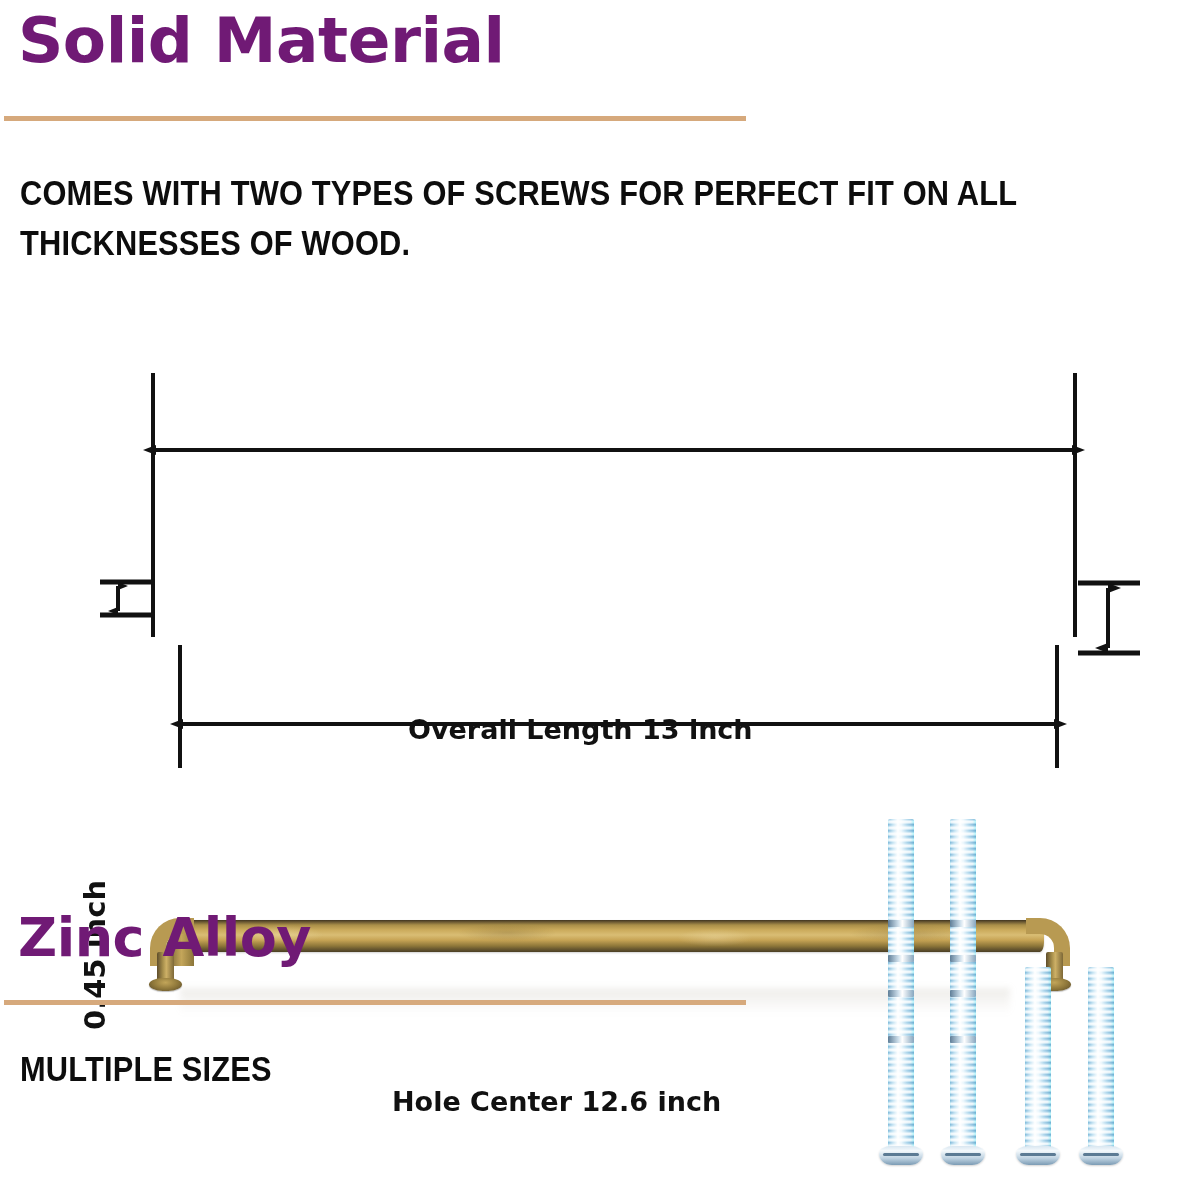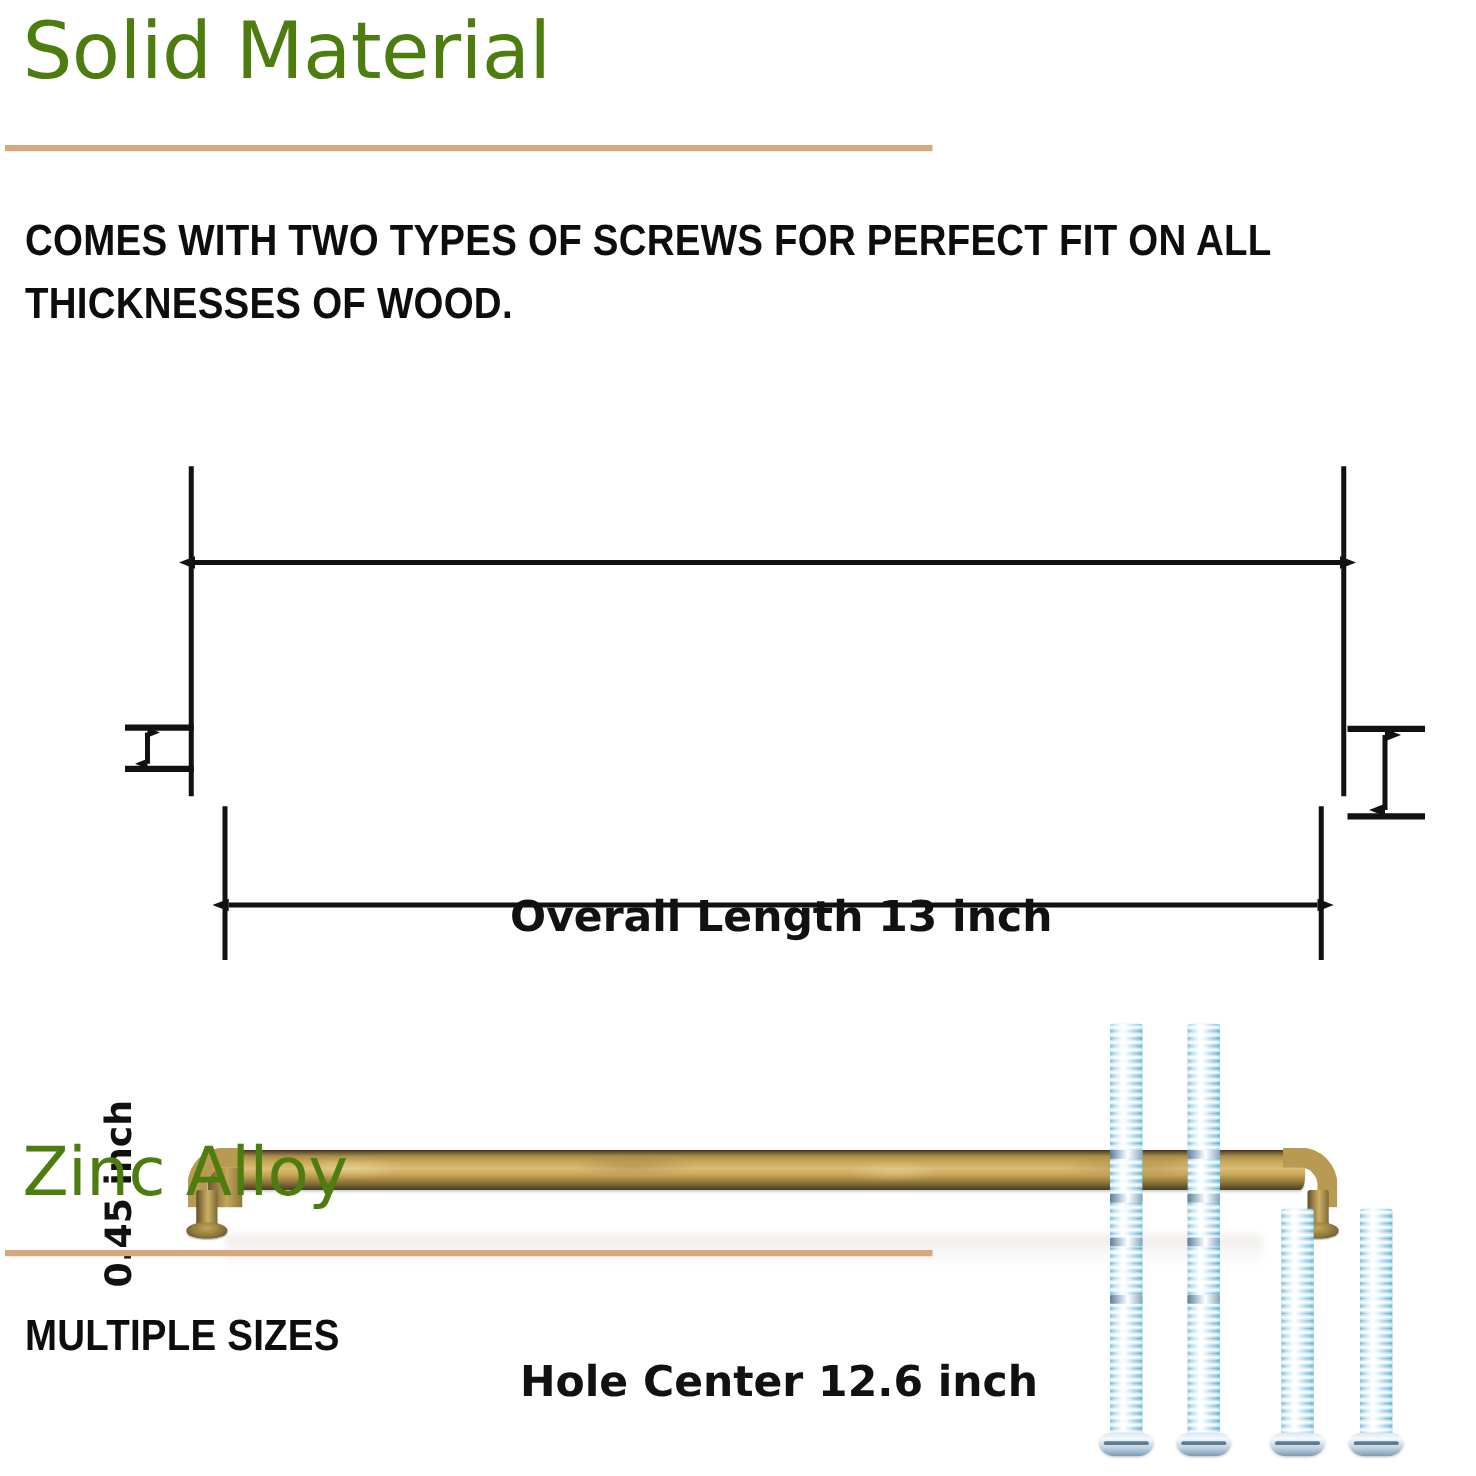--- a/index.html
+++ b/index.html
@@ -16,22 +16,22 @@
     width: 1181px;
     height: 1181px;
     background: #ffffff;
     overflow: hidden;
   }
 
   
   .section-title {
     position: absolute;
     font-family: "DejaVu Sans", sans-serif;
-    font-weight: 400;
-    color: #4d7c0f;
+    font-weight: 700;
+    color: #701a75;
     letter-spacing: -0.5px;
     white-space: nowrap;
     line-height: 1;
   }
   #title-solid-material {
     left: 18px;
     top: 9px;
     font-size: 63px;
   }
   #title-zinc-alloy {
@@ -80,29 +80,29 @@
     top: 340px;
     width: 1181px;
     height: 460px;
   }
 
   .dim-label {
     position: absolute;
     font-family: "DejaVu Sans", sans-serif;
     font-weight: 600;
     color: #111111;
-    font-size: 34px;
+    font-size: 27px;
     white-space: nowrap;
   }
   #label-overall {
     left: 408px;
     top: 374px;
   }
   #label-holecenter {
-    left: 416px;
+    left: 392px;
     top: 746px;
   }
   .dim-label-vert {
     position: absolute;
     font-family: "DejaVu Sans", sans-serif;
     font-weight: bold;
     color: #111111;
     font-size: 29px;
     white-space: nowrap;
     transform-origin: 0 0;

